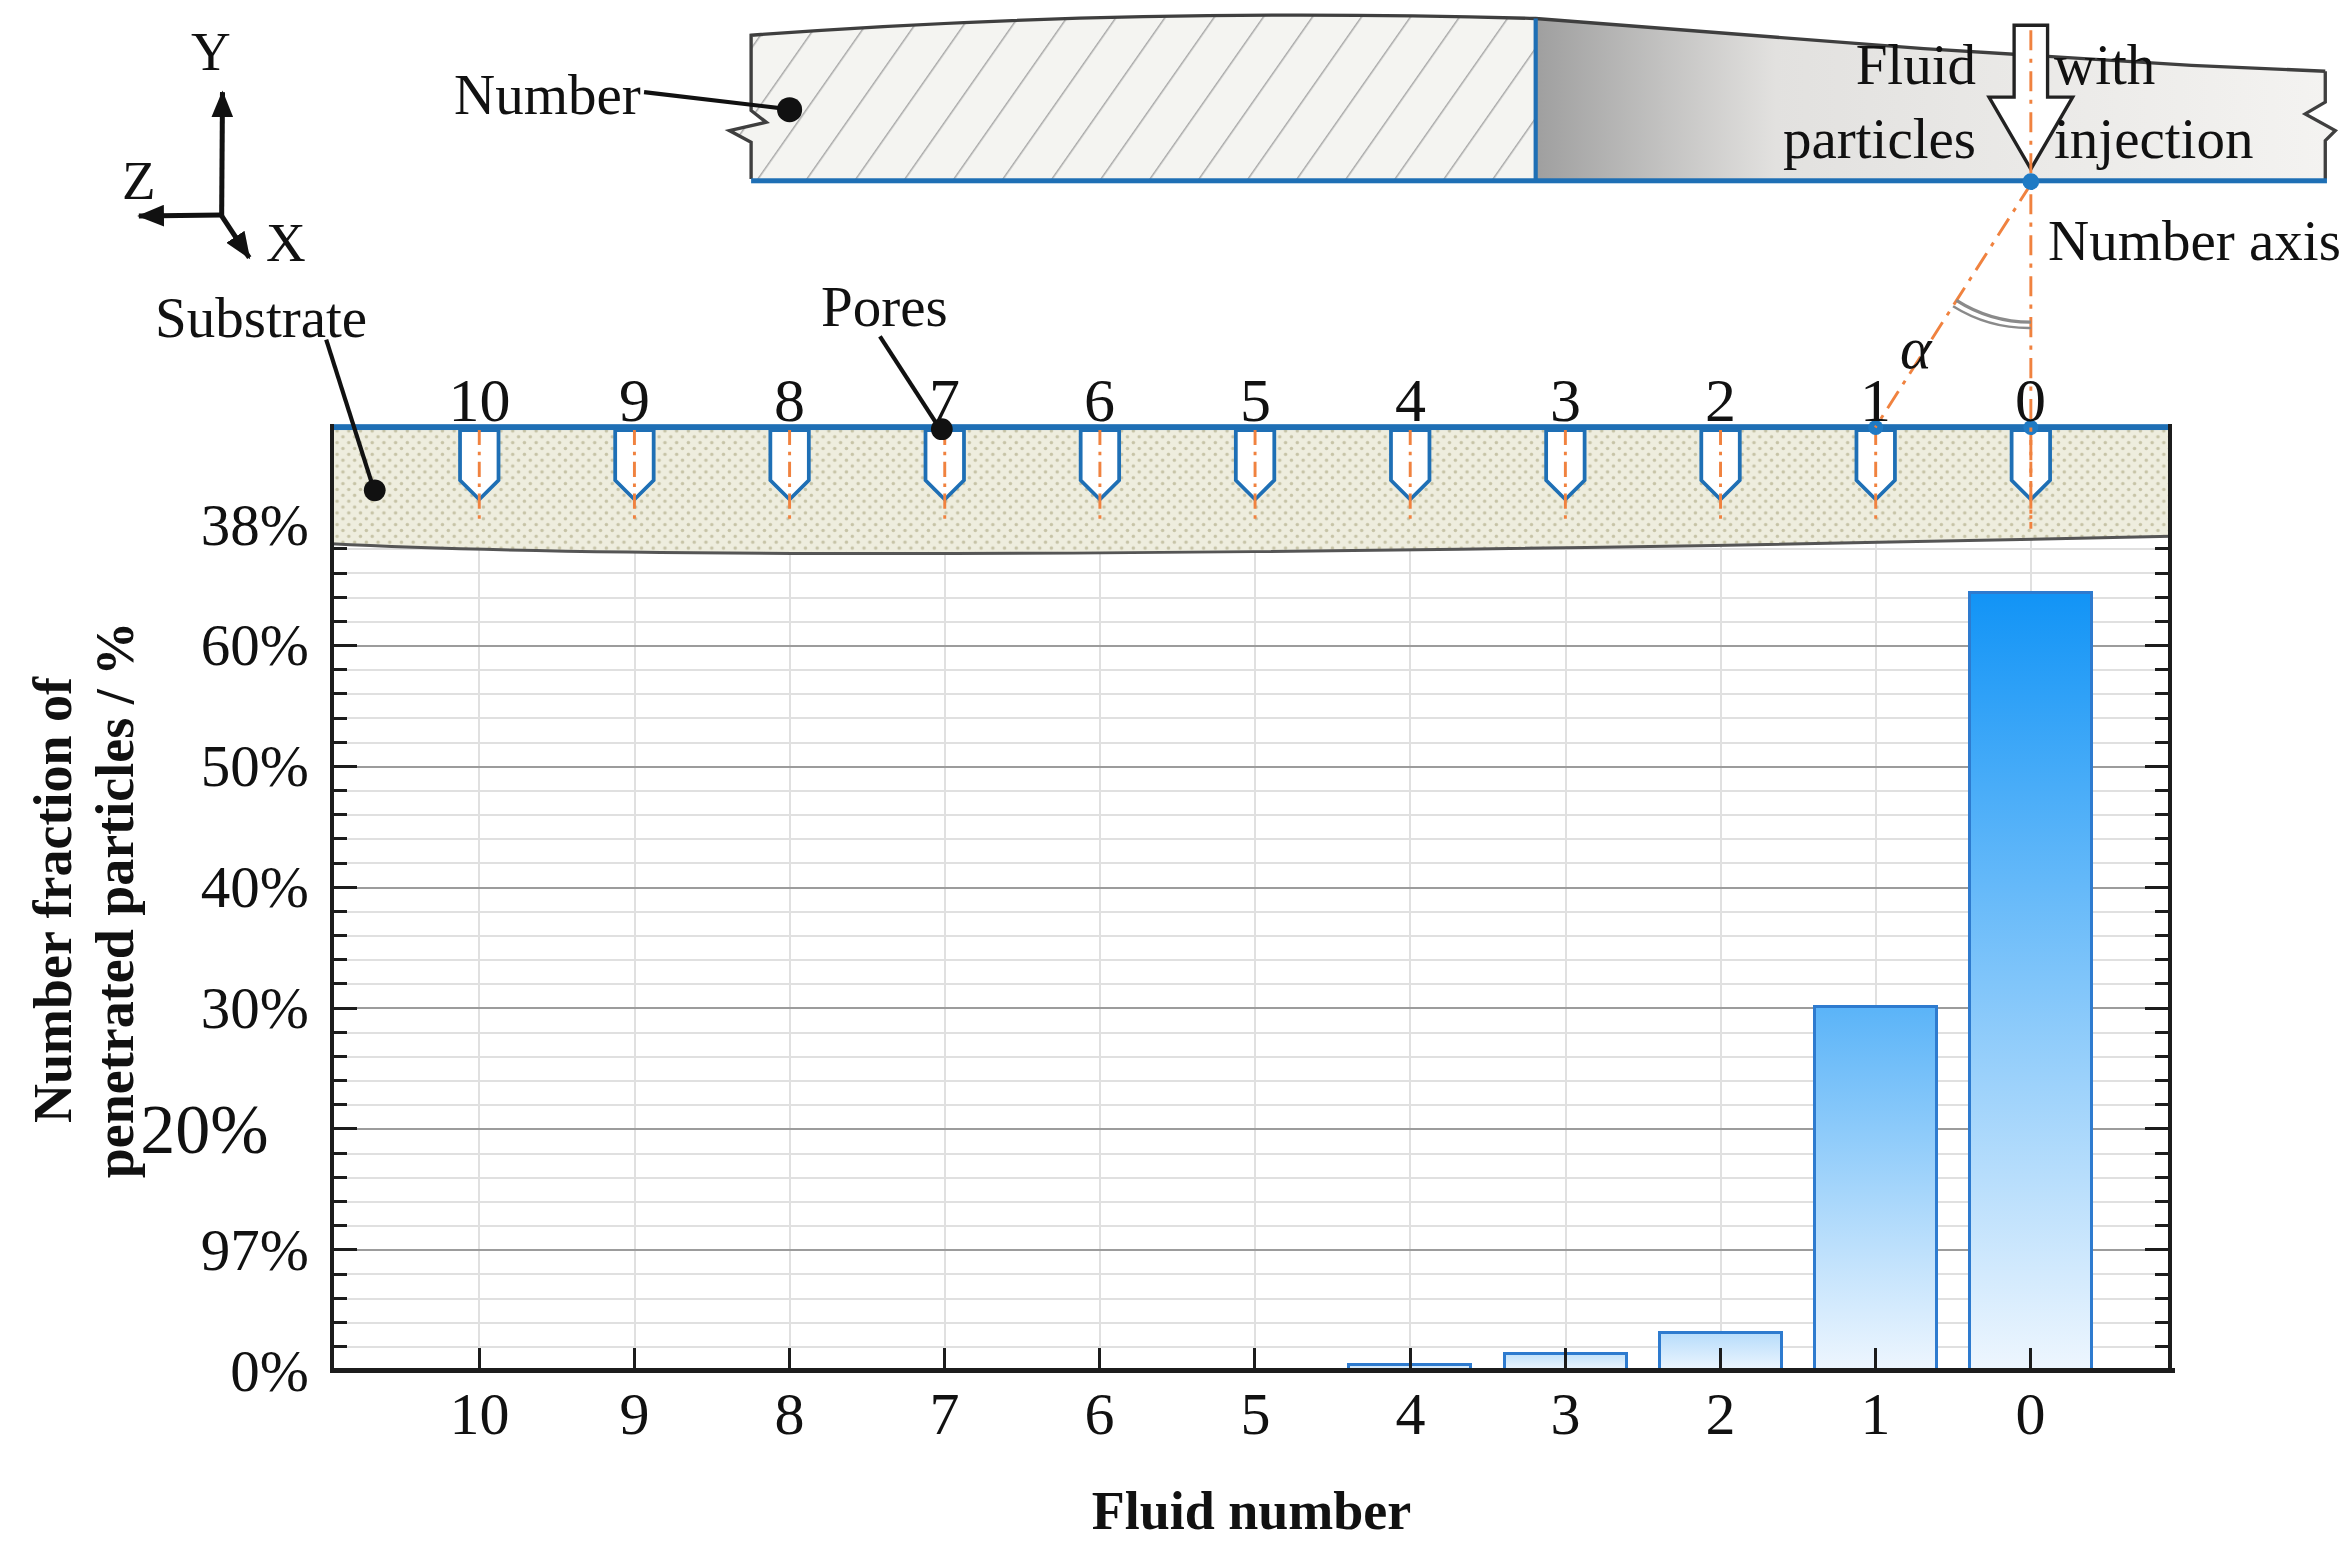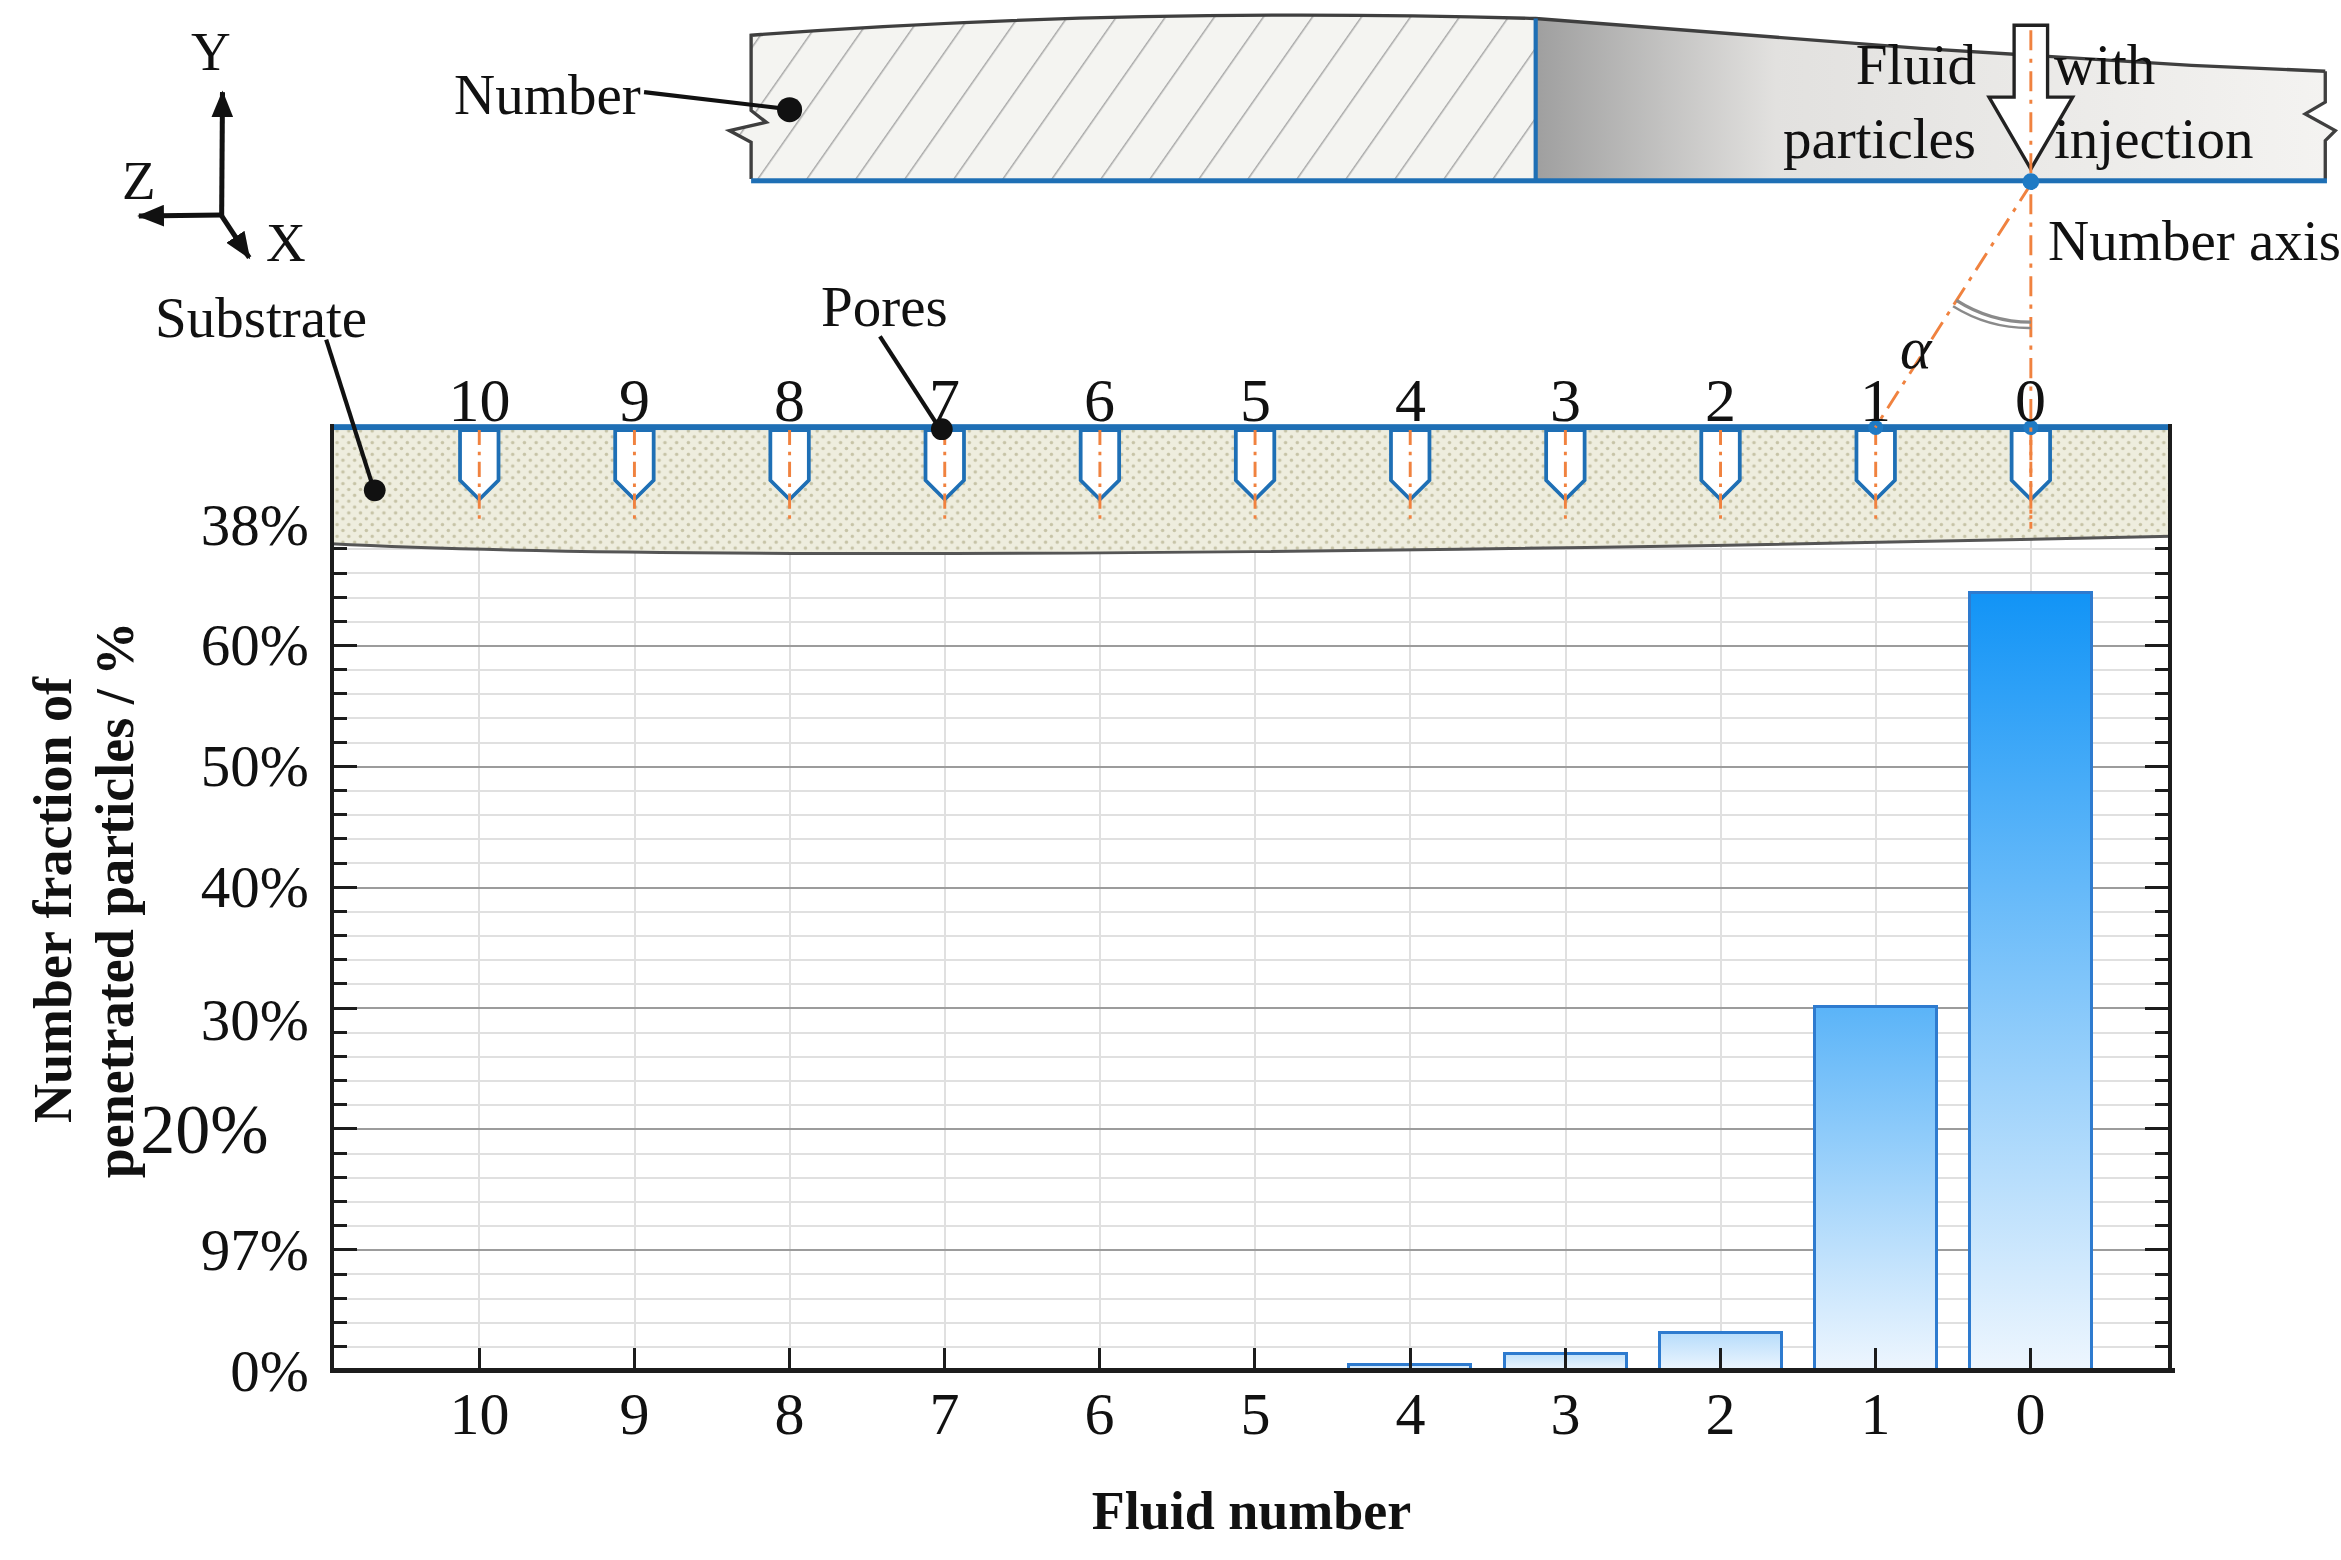--- a/index.html
+++ b/index.html
@@ -303,21 +303,21 @@
     <div id="ylabel-box" class="lbl axis-title">
       <div>Number fraction of</div>
       <div>penetrated particles / %</div>
     </div>
     <div id="xlabel-box" class="lbl axis-title ctr abs">Fluid number</div>
 
     <div id="gen-labels">
         <div class="abs" style="left: 100px; top: 1342px; width: 209px; text-align: right; font-size: 59px; line-height: 59px;">0%</div>
         <div class="abs" style="left: 100px; top: 1221px; width: 209px; text-align: right; font-size: 59px; line-height: 59px;">97%</div>
         <div class="abs" style="left: 100px; top: 1100px; width: 209px; text-align: center; font-size: 70px; line-height: 59px;">20%</div>
-        <div class="abs" style="left: 100px; top: 979px; width: 209px; text-align: right; font-size: 59px; line-height: 59px; margin-top: 12px;">30%</div>
+        <div class="abs" style="left: 100px; top: 979px; width: 209px; text-align: right; font-size: 59px; line-height: 59px;">30%</div>
         <div class="abs" style="left: 100px; top: 858px; width: 209px; text-align: right; font-size: 59px; line-height: 59px;">40%</div>
         <div class="abs" style="left: 100px; top: 737px; width: 209px; text-align: right; font-size: 59px; line-height: 59px;">50%</div>
         <div class="abs" style="left: 100px; top: 616px; width: 209px; text-align: right; font-size: 59px; line-height: 59px;">60%</div>
         <div class="abs" style="left: 100px; top: 496px; width: 209px; text-align: right; font-size: 59px; line-height: 59px;">38%</div>
         <div class="abs" style="left: 421px; top: 1384px; width: 117px; text-align: center; font-size: 60px; line-height: 60px;">10</div>
         <div class="abs" style="left: 576px; top: 1384px; width: 117px; text-align: center; font-size: 60px; line-height: 60px;">9</div>
         <div class="abs" style="left: 731px; top: 1384px; width: 117px; text-align: center; font-size: 60px; line-height: 60px;">8</div>
         <div class="abs" style="left: 886px; top: 1384px; width: 117px; text-align: center; font-size: 60px; line-height: 60px;">7</div>
         <div class="abs" style="left: 1041px; top: 1384px; width: 117px; text-align: center; font-size: 60px; line-height: 60px;">6</div>
         <div class="abs" style="left: 1197px; top: 1384px; width: 117px; text-align: center; font-size: 60px; line-height: 60px;">5</div>

